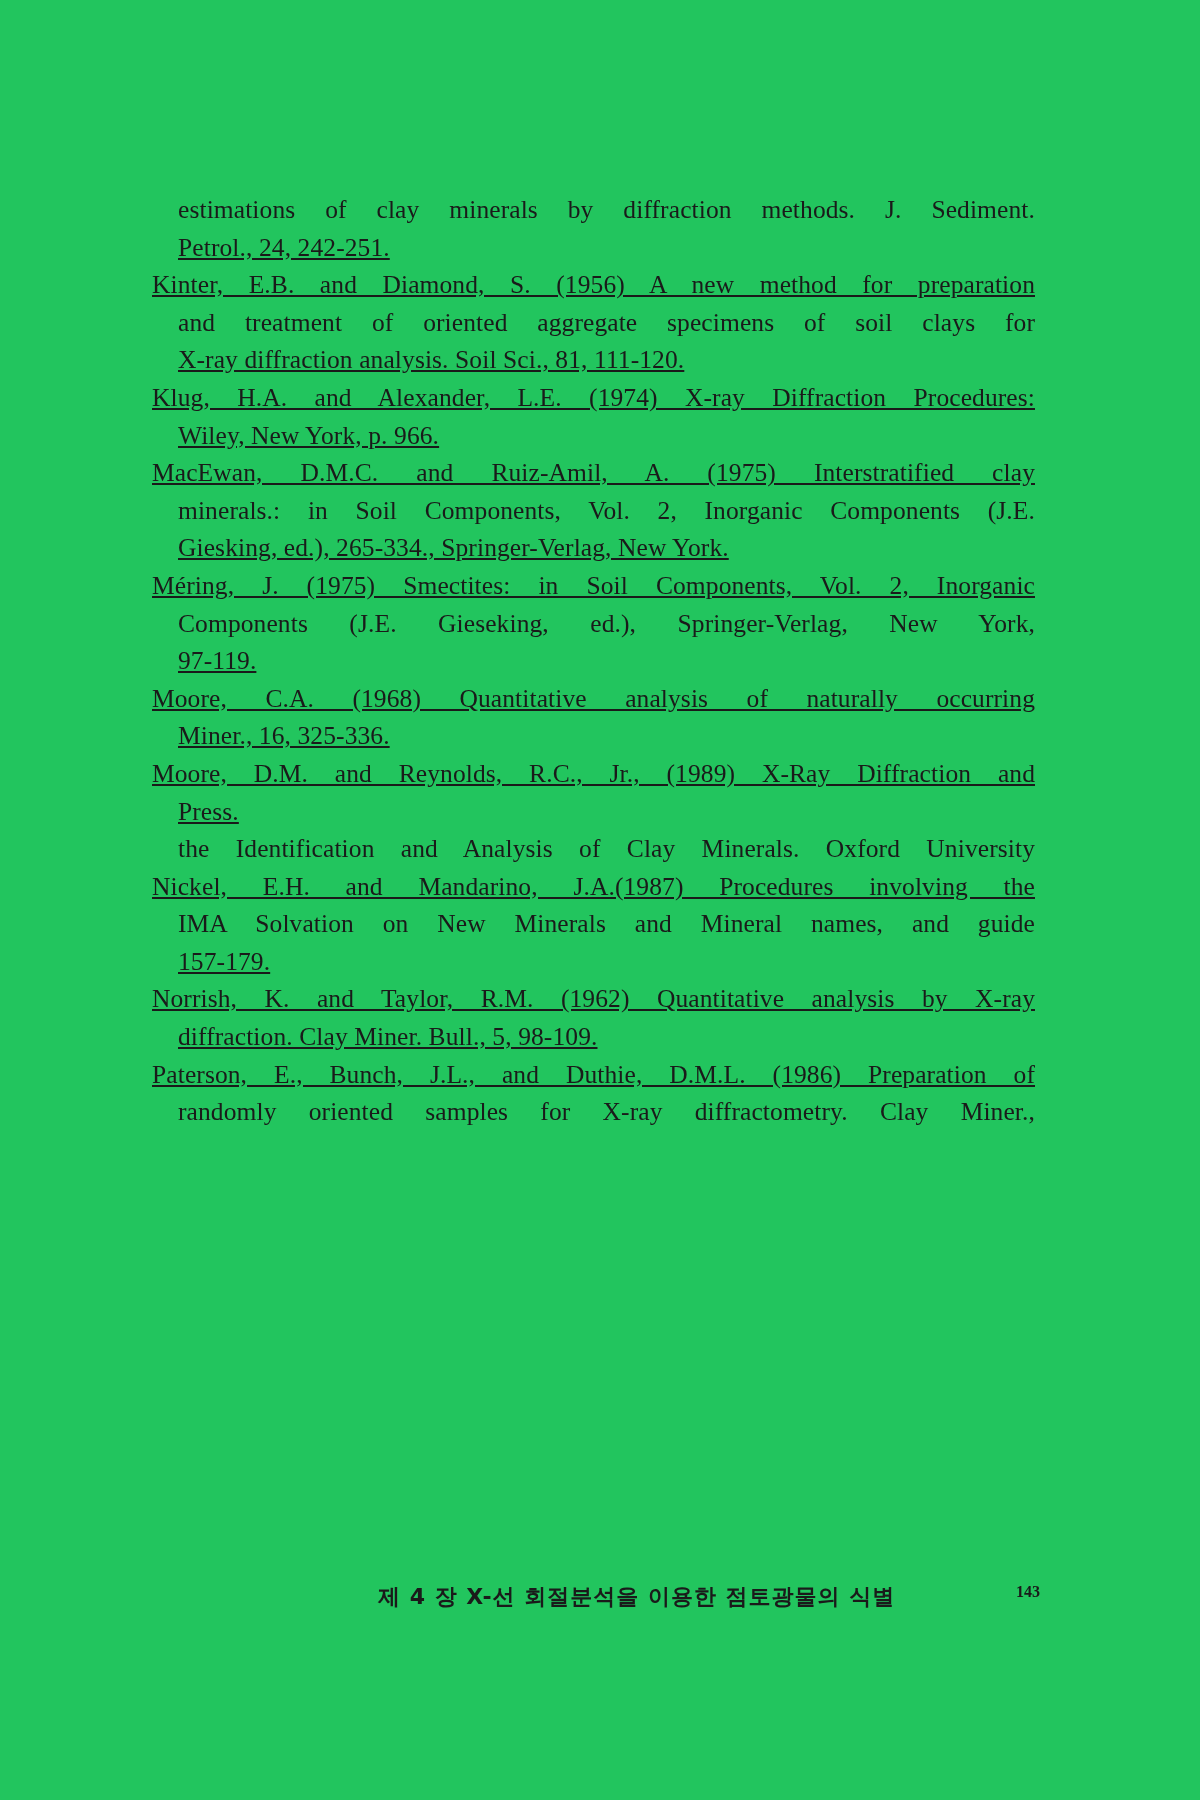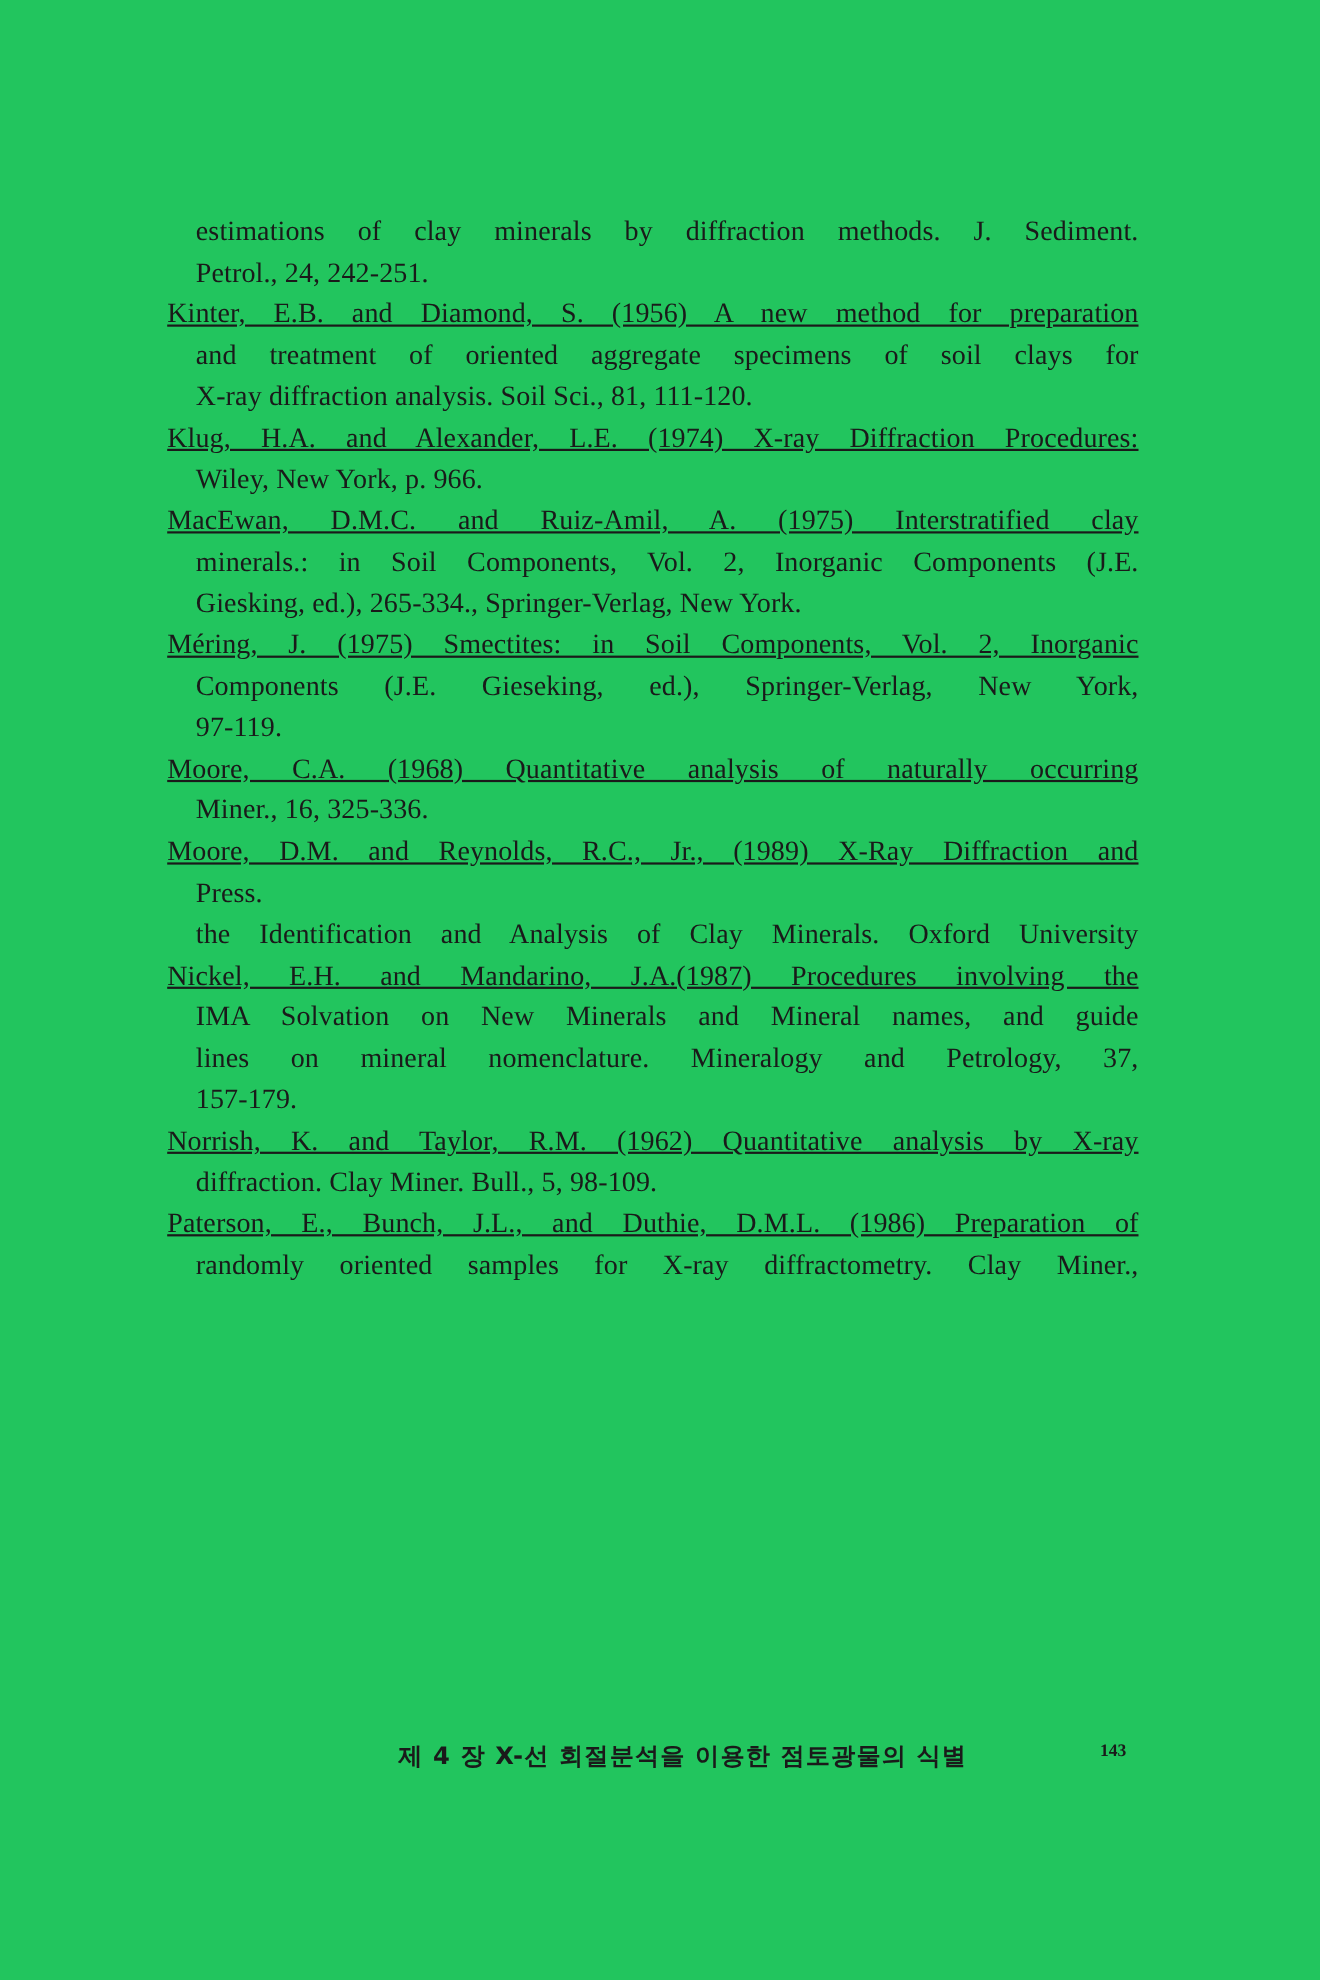--- a/index.html
+++ b/index.html
@@ -45,25 +45,26 @@
       padding-left: 0;
       width: 883px;
       text-decoration: underline;
     }
     .line.cont {
       padding-left: 26px;
       width: 857px;
     }
     .line.last {
       text-align-last: left;
+      text-decoration: underline;
     }
     .footer {
       position: absolute;
       top: 1582px;
-      left: 0;
+      left: 16px;
       width: 964px;
       height: 40px;
       padding-left: 16px;
     }
     .footer-chapter {
       position: absolute;
       left: 362px;
       top: 0;
       font-family: "DejaVu Sans", sans-serif;
       font-size: 22px;
@@ -115,21 +116,20 @@
         <span class="line cont last">Miner., 16, 325-336.</span>
       </div>
       <div class="ref">
         <span class="line first">Moore, D.M. and Reynolds, R.C., Jr., (1989) X-Ray Diffraction and</span>
         <span class="line cont last">Press.</span>
         <span class="line cont">the Identification and Analysis of Clay Minerals. Oxford University</span>
       </div>
       <div class="ref">
         <span class="line first">Nickel, E.H. and Mandarino, J.A.(1987) Procedures involving the</span>
         <span class="line cont">IMA Solvation on New Minerals and Mineral names, and guide</span>
-        <span class="line cont">lines on mineral nomenclature. Mineralogy and Petrology, 37,</span>
         <span class="line cont last">157-179.</span>
       </div>
       <div class="ref">
         <span class="line first">Norrish, K. and Taylor, R.M. (1962) Quantitative analysis by X-ray</span>
         <span class="line cont last">diffraction. Clay Miner. Bull., 5, 98-109.</span>
       </div>
       <div class="ref">
         <span class="line first">Paterson, E., Bunch, J.L., and Duthie, D.M.L. (1986) Preparation of</span>
         <span class="line cont">randomly oriented samples for X-ray diffractometry. Clay Miner.,</span>
       </div>

